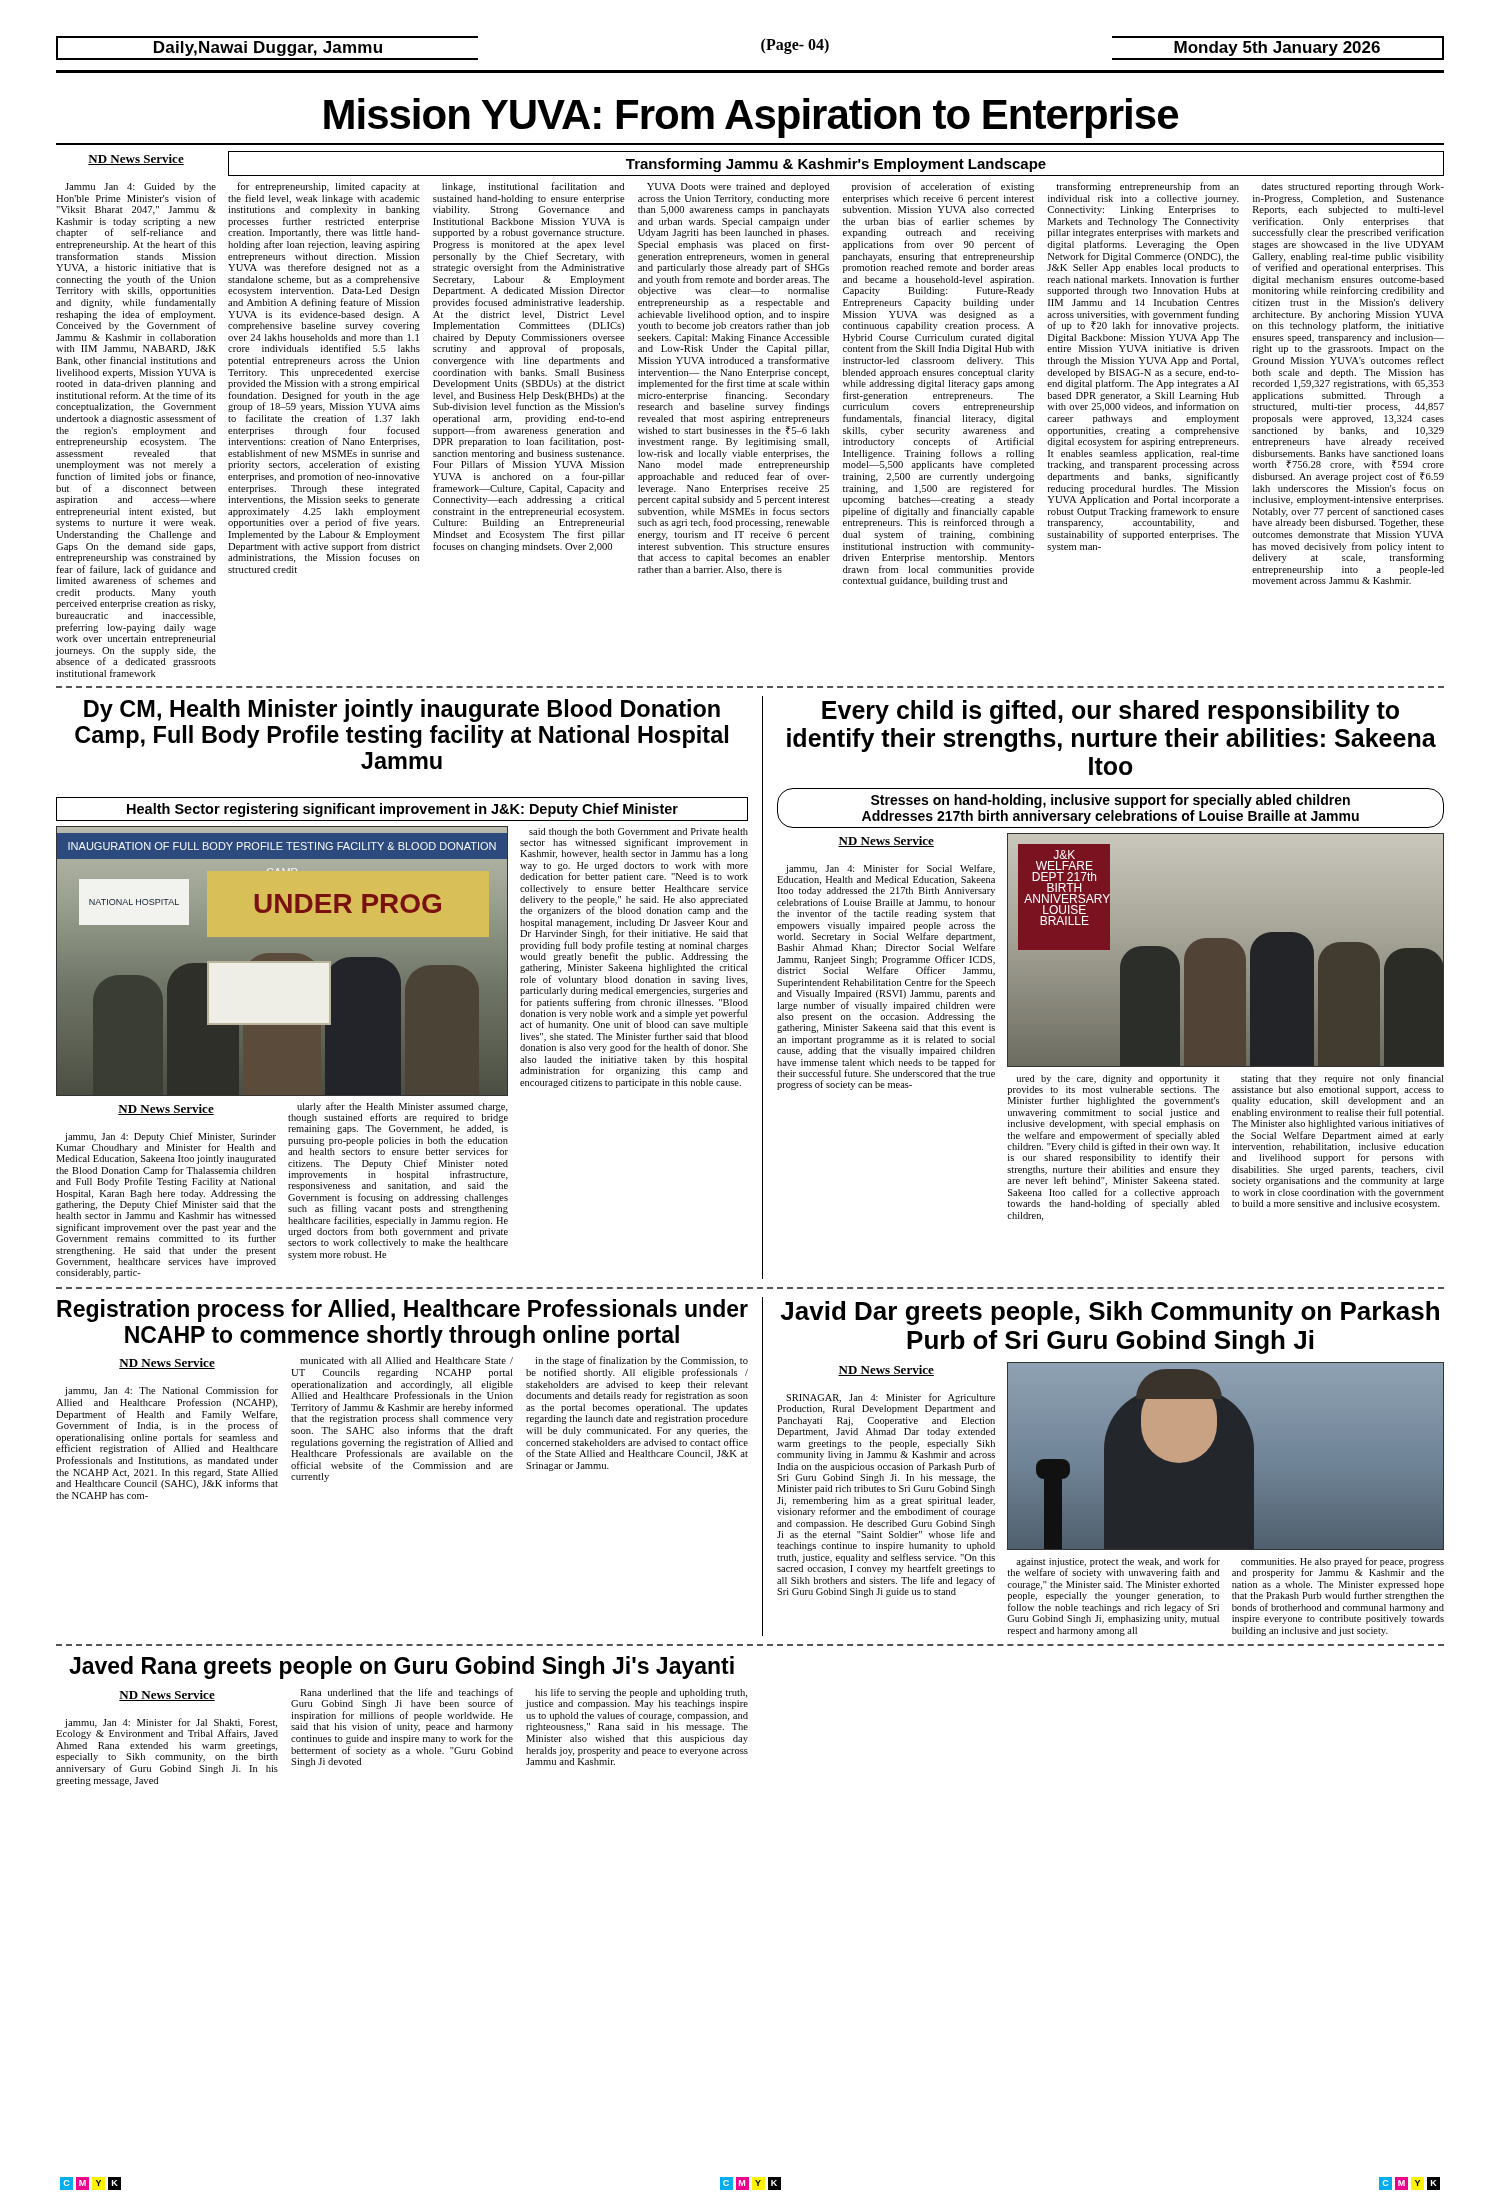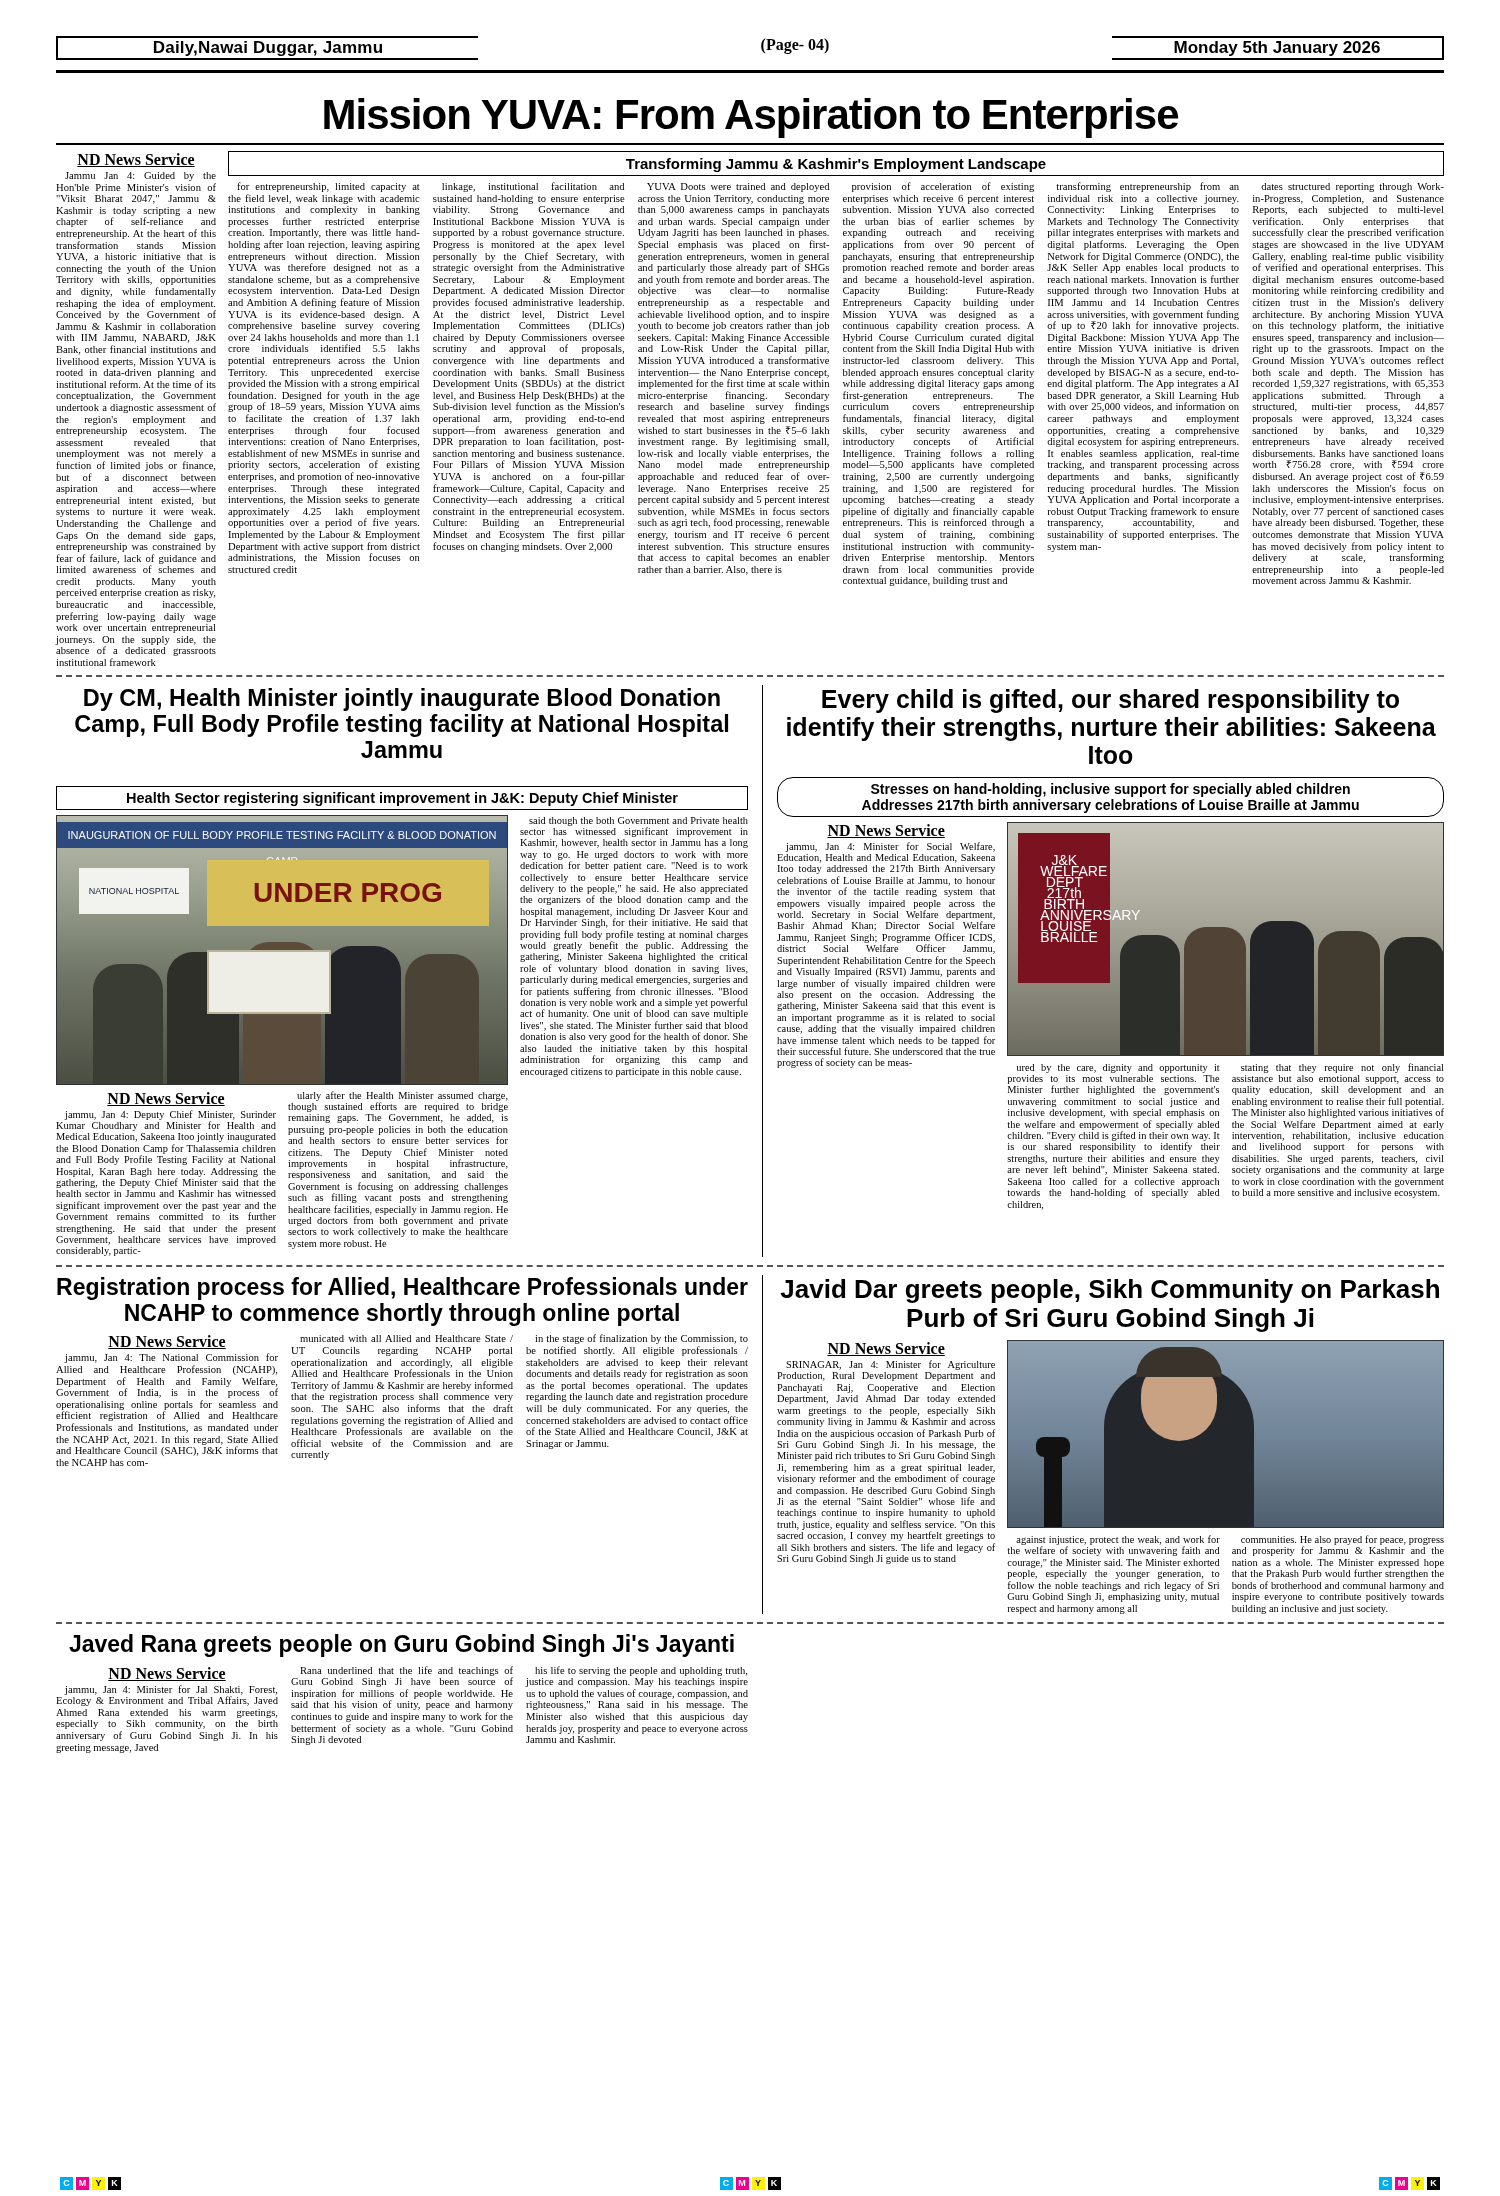--- a/index.html
+++ b/index.html
@@ -13,21 +13,21 @@
   .mh-mid{flex:1;display:flex;align-items:center;justify-content:center;font-family:Liberation Serif, serif;font-weight:bold;font-size:16px;}
   .mh-right{flex:0 0 330px;border:2px solid #000;border-left:none;display:flex;align-items:center;justify-content:center;font-family:"Liberation Sans",sans-serif;font-weight:bold;font-size:17px;}
 
   .main-headline{font-family:"Liberation Sans",sans-serif;font-weight:bold;text-align:center;font-size:42px;letter-spacing:-1px;line-height:1.05;padding:20px 0 6px;border-bottom:2px solid #000;}
   .dashed{border-bottom:2px dashed #555;}
 
   
   .cols{display:flex;gap:14px;}
   .col{flex:1;}
   .col p{margin:0 0 0 0;text-align:justify;font-size:10.6px;line-height:11.6px;text-indent:9px;hyphens:auto;-webkit-hyphens:auto;}
-  .byline{font-family:"Liberation Serif",serif;font-weight:bold;font-size:16px;text-align:center;text-decoration:underline;margin-bottom:1px;}
+  .byline{font-family:"Liberation Serif",serif;font-weight:bold;font-size:13px;text-align:center;text-decoration:underline;margin-bottom:14px;}
 
   .banner{border:1.5px solid #000;text-align:center;font-family:"Liberation Sans",sans-serif;font-weight:bold;font-size:15px;padding:3px 0;margin-bottom:5px;}
 
   .hl2{font-family:"Liberation Sans",sans-serif;font-weight:bold;text-align:center;line-height:1.12;}
 
   .photo{background:#8a8d86;position:relative;overflow:hidden;border:1px solid #333;}
   .photo .sky{position:absolute;inset:0;}
 
   .cmyk{position:absolute;bottom:6px;width:100%;display:flex;justify-content:space-between;padding:0 60px;box-sizing:border-box;}
   .cmyk .grp{display:flex;gap:3px;}
@@ -171,21 +171,21 @@
           <div style="flex:1;">
             <div class="byline">ND News Service</div>
             <p style="margin:0;text-align:justify;font-size:10.4px;line-height:11.4px;text-indent:9px;">jammu, Jan 4: Minister for Social Welfare, Education, Health and Medical Education, Sakeena Itoo today addressed the 217th Birth Anniversary celebrations of Louise Braille at Jammu, to honour the inventor of the tactile reading system that empowers visually impaired people across the world.
 Secretary in Social Welfare department, Bashir Ahmad Khan; Director Social Welfare Jammu, Ranjeet Singh; Programme Officer ICDS, district Social Welfare Officer Jammu, Superintendent Rehabilitation Centre for the Speech and Visually Impaired (RSVI) Jammu, parents and large number of visually impaired children were also present on the occasion.
 Addressing the gathering, Minister Sakeena said that this event is an important programme as it is related to social cause, adding that the visually impaired children have immense talent which needs to be tapped for their successful future.
 She underscored that the true progress of society can be meas-</p>
           </div>
           <div style="flex:2;">
             <div class="photo" style="height:232px;">
               <div class="sky" style="background:linear-gradient(180deg,#c9c7bb 0%,#a8a79a 40%,#6d6c60 100%);"></div>
-              <div style="position:absolute;left:10px;top:10px;width:92px;height:150px;background:#7a1220;color:#fff;font-family:'Liberation Sans',sans-serif;font-size:14px;text-align:center;padding:22px;box-sizing:border-box;line-height:11px;">J&amp;K WELFARE DEPT 217th BIRTH ANNIVERSARY LOUISE BRAILLE</div>
+              <div style="position:absolute;left:10px;top:10px;width:92px;height:106px;background:#7a1220;color:#fff;font-family:'Liberation Sans',sans-serif;font-size:12px;text-align:center;padding:6px;box-sizing:border-box;line-height:11px;">J&amp;K WELFARE DEPT 217th BIRTH ANNIVERSARY LOUISE BRAILLE</div>
               <div style="position:absolute;left:112px;bottom:0;width:60px;height:120px;background:#2c2e2a;border-radius:22px 22px 0 0;"></div>
               <div style="position:absolute;left:176px;bottom:0;width:62px;height:128px;background:#514335;border-radius:22px 22px 0 0;"></div>
               <div style="position:absolute;left:242px;bottom:0;width:64px;height:134px;background:#232428;border-radius:22px 22px 0 0;"></div>
               <div style="position:absolute;left:310px;bottom:0;width:62px;height:124px;background:#413b30;border-radius:22px 22px 0 0;"></div>
               <div style="position:absolute;left:376px;bottom:0;width:60px;height:118px;background:#2b2c26;border-radius:22px 22px 0 0;"></div>
 
             </div>
             <div style="display:flex;gap:12px;margin-top:6px;">
               <div style="flex:1;">
                   <p style="margin:0;text-align:justify;font-size:10.4px;line-height:11.4px;text-indent:9px;">ured by the care, dignity and opportunity it provides to its most vulnerable sections.

